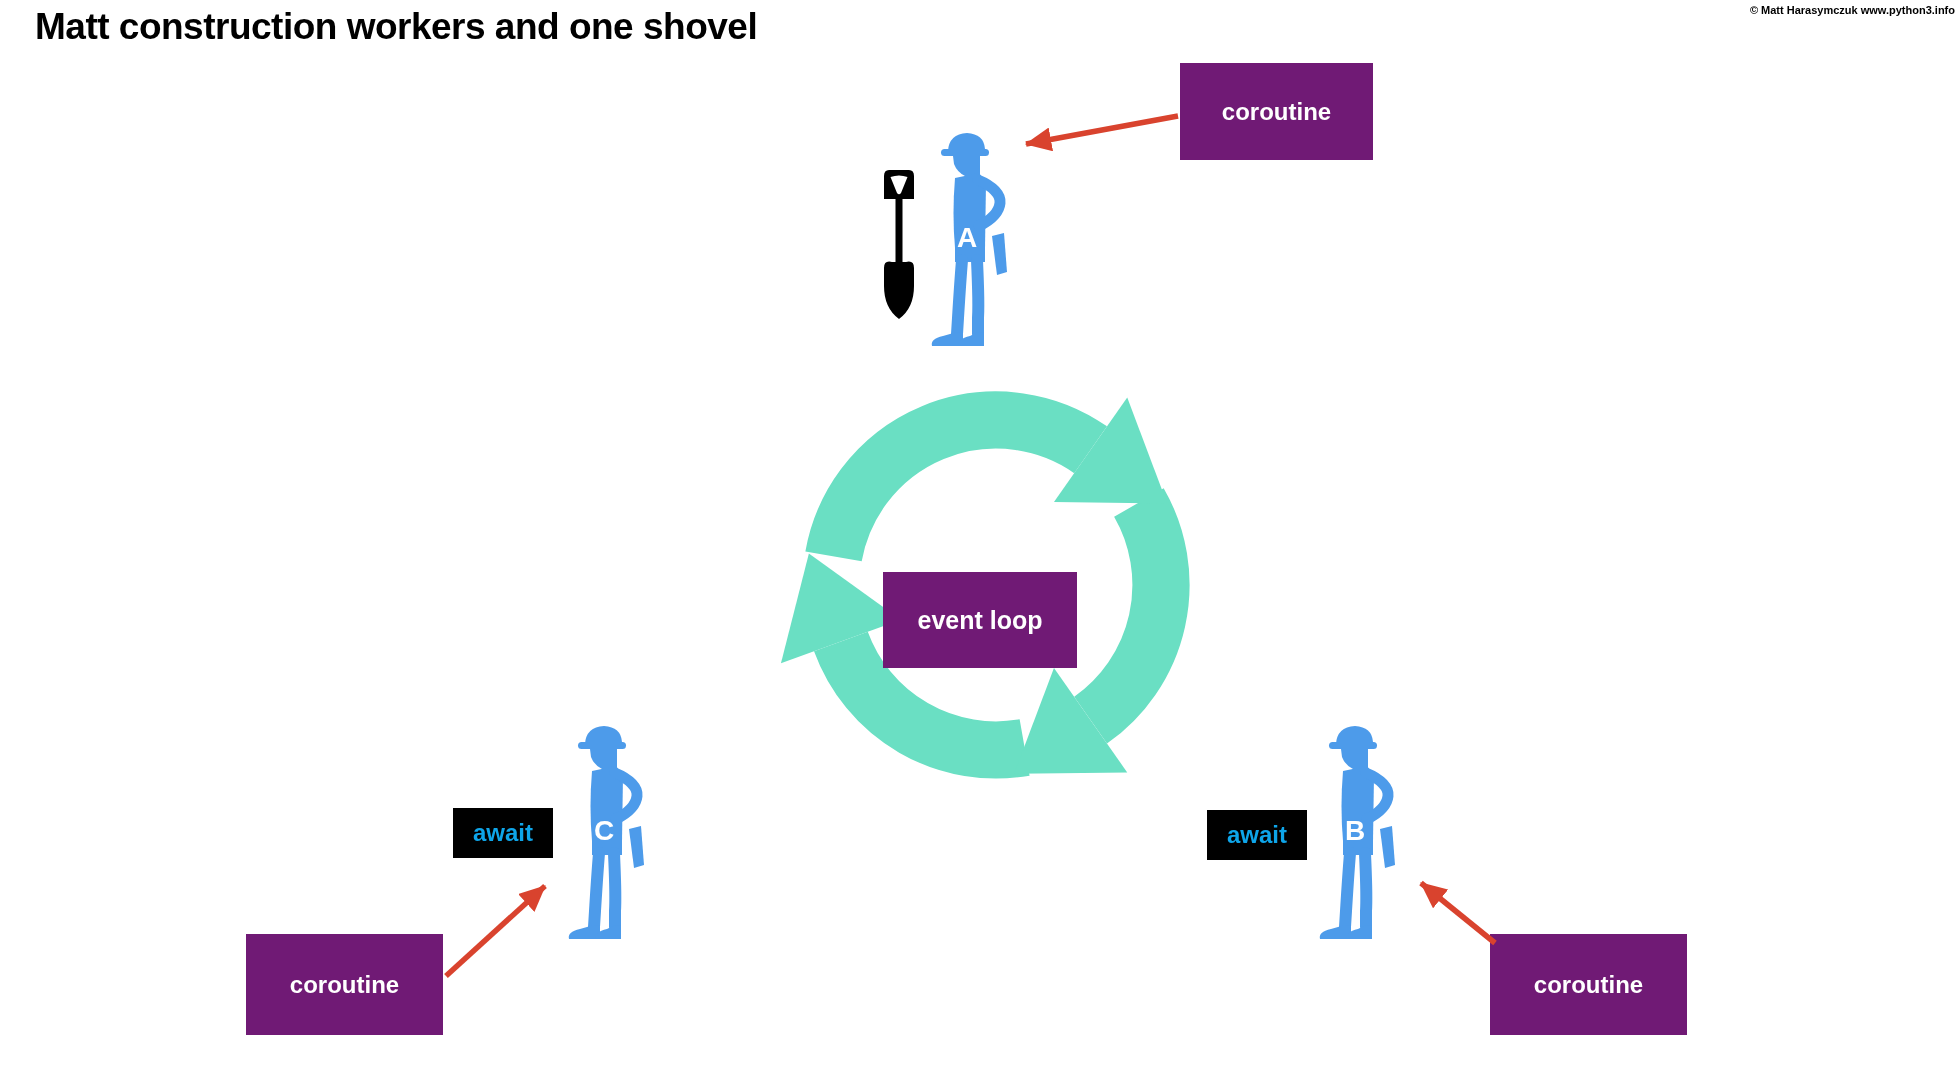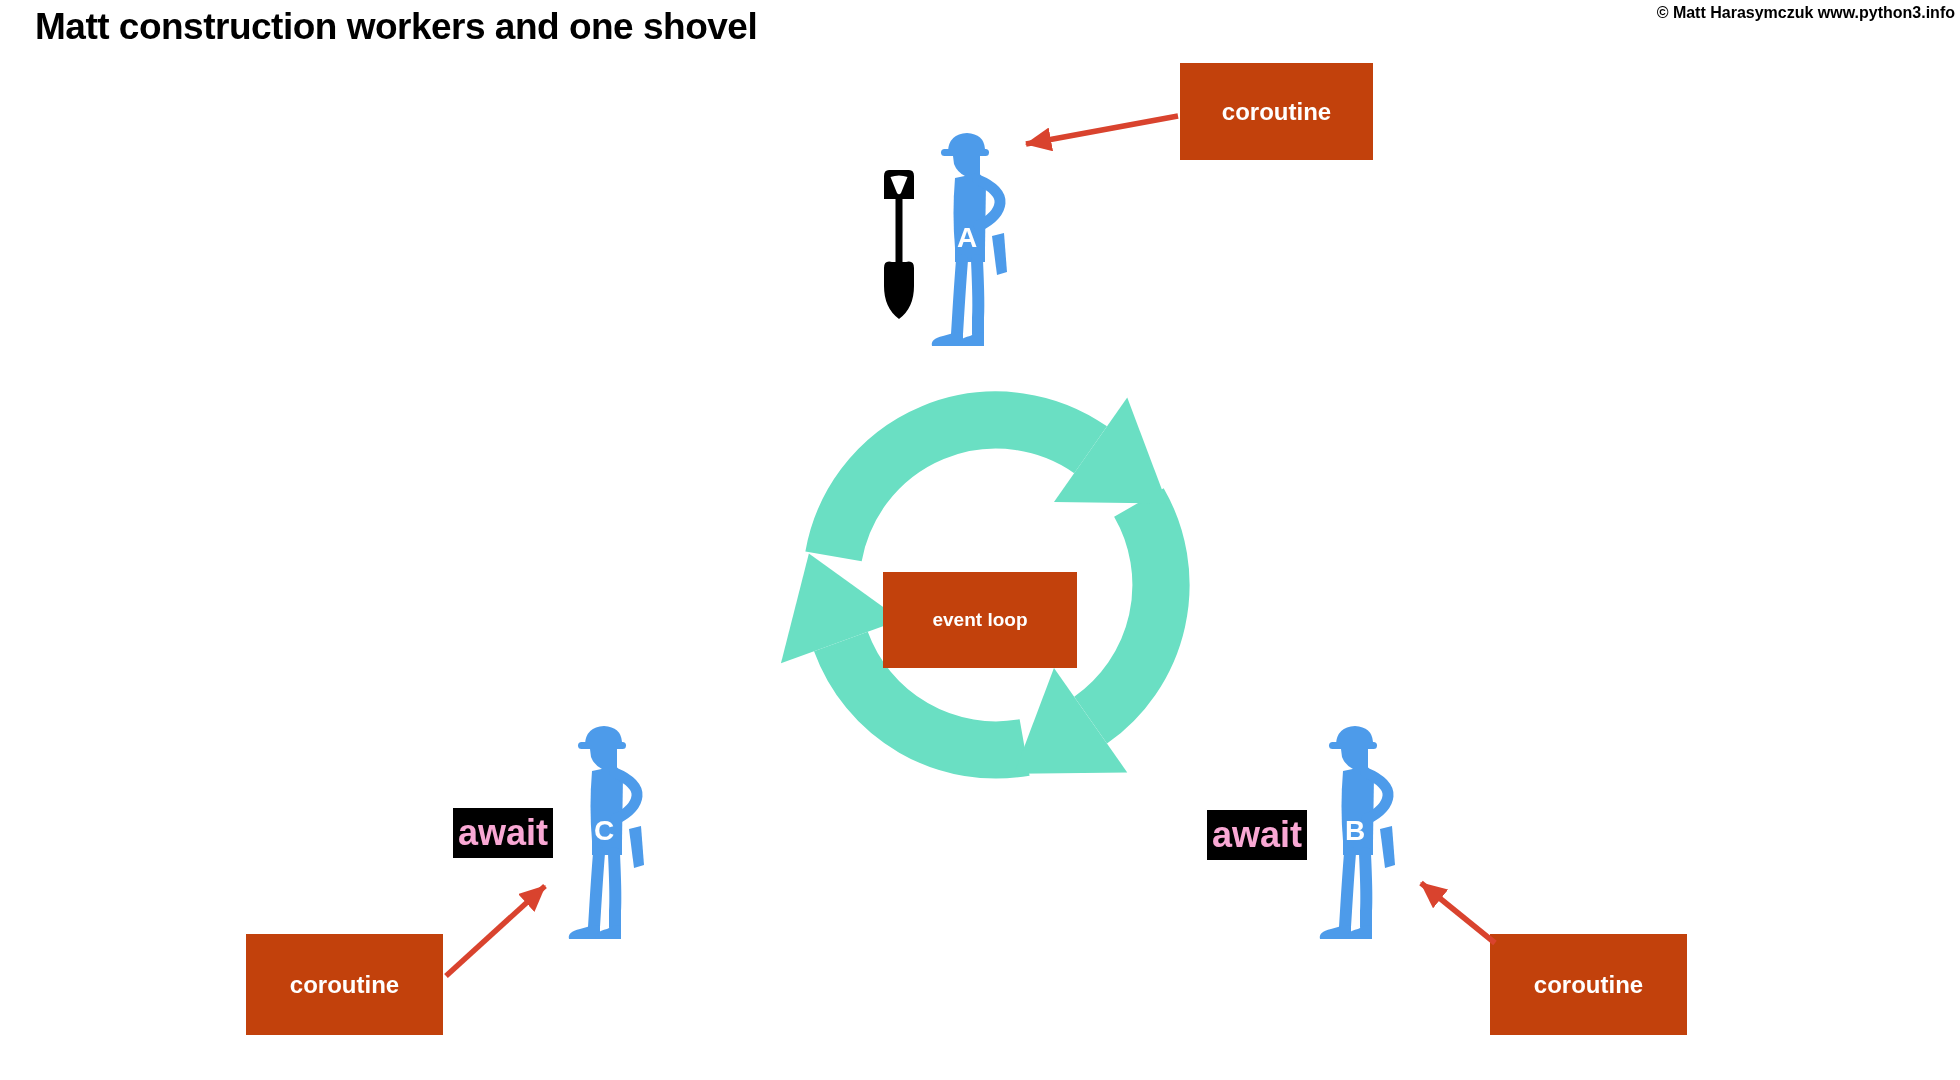--- a/index.html
+++ b/index.html
@@ -12,38 +12,38 @@
   }
   .abs { position:absolute; }
 
   .slide-title {
     left:35px; top:6px;
     font-size:37px; font-weight:bold; color:#000;
     letter-spacing:-0.5px;
   }
   .copyright {
     right:5px; top:4px;
-    font-size:16px; font-weight:bold; color:#000;
+    font-size:11px; font-weight:bold; color:#000;
   }
 
   .red-box {
-    background:#c2410c; color:#fff;
+    background:#701a75; color:#fff;
     display:flex; align-items:center; justify-content:center;
     font-size:24px; font-weight:bold;
     z-index:2;
   }
   .await-box {
-    background:#000; color:#f9a8d4;
+    background:#000; color:#0ea5e9;
     display:flex; align-items:center; justify-content:center;
-    font-size:36px; font-weight:bold;
+    font-size:24px; font-weight:bold;
     z-index:2;
   }
 
   #coroutine-a-box { left:1180px; top:63px;  width:193px; height:97px; }
-  #event-loop-box  { left:883px;  top:572px; width:194px; height:96px; font-size:19px; }
+  #event-loop-box  { left:883px;  top:572px; width:194px; height:96px; font-size:25px; }
   #coroutine-c-box { left:246px;  top:934px; width:197px; height:101px; }
   #coroutine-b-box { left:1490px; top:934px; width:197px; height:101px; }
   #await-c-box { left:453px;  top:808px; width:100px; height:50px; }
   #await-b-box { left:1207px; top:810px; width:100px; height:50px; }
 
   #cycle-svg  { left:776px; top:365px; z-index:1; }
   #arrows-svg { left:0; top:0; z-index:3; pointer-events:none; }
 
   .worker { width:110px; height:226px; z-index:2; }
   #worker-a { left:915px;  top:130px; }

